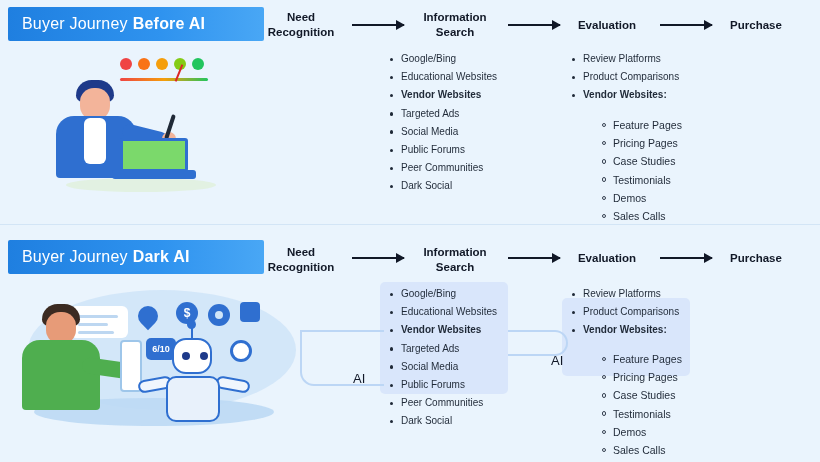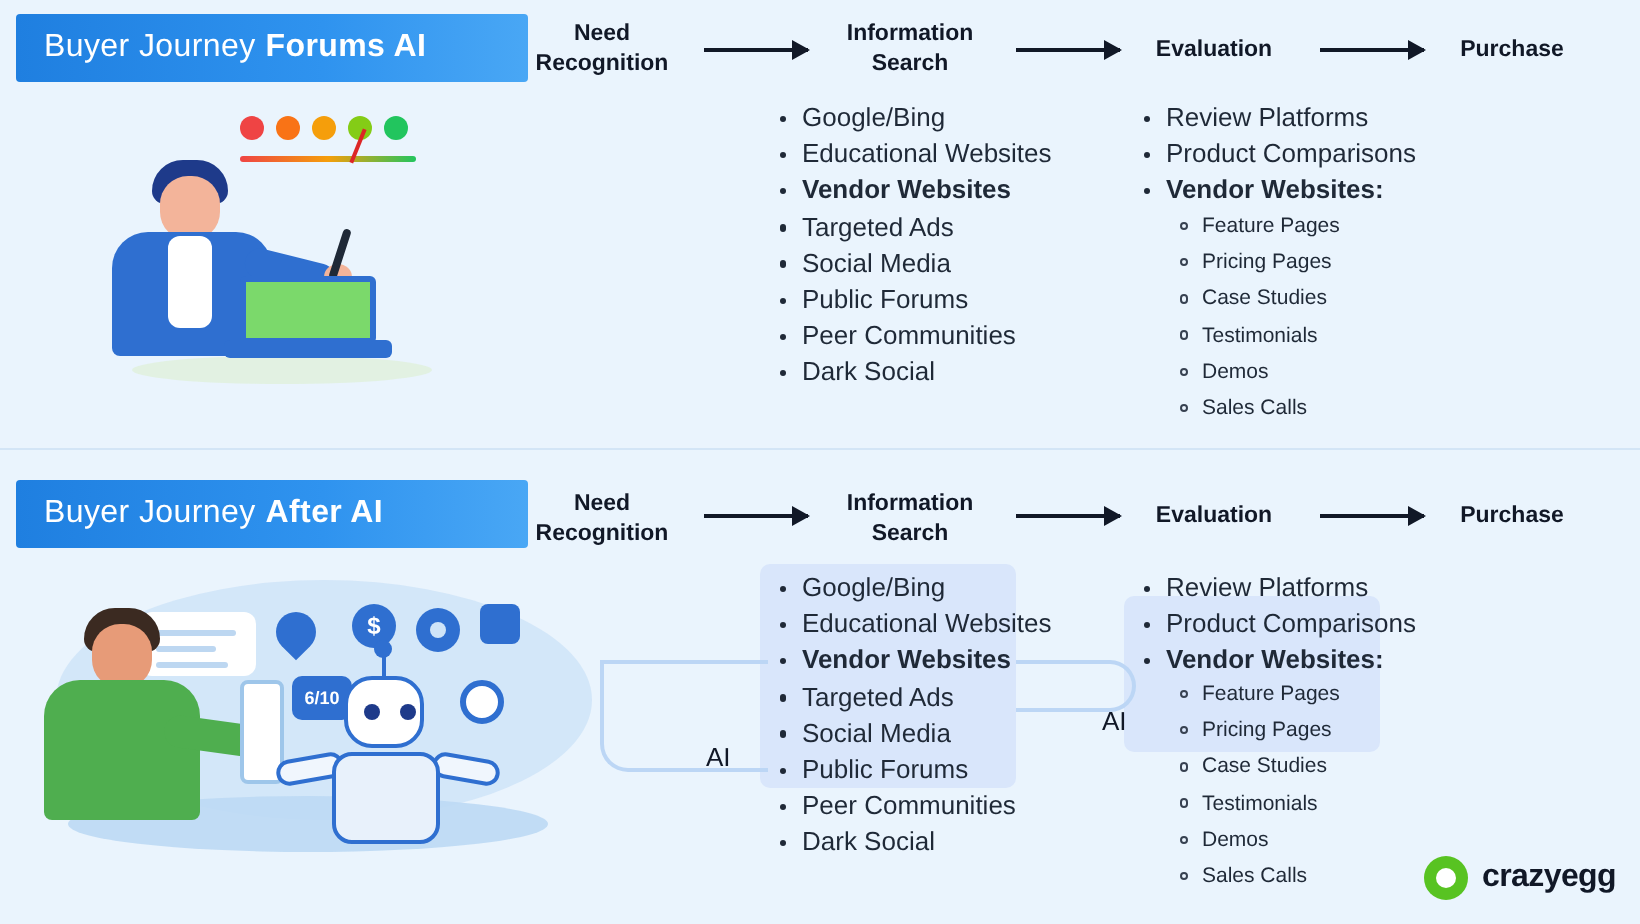--- a/index.html
+++ b/index.html
@@ -61,21 +61,21 @@
     top: -4px;
     width: 0; height: 0;
     border-left: 9px solid #111827;
     border-top: 5px solid transparent;
     border-bottom: 5px solid transparent;
   }
 
   
   .list {
     position: absolute;
-    font-size: 13px;
+    font-size: 10px;
     color: #1f2937;
     line-height: 18.2px;
     list-style: none;
     margin: 0;
     padding: 0;
   }
   .list li {
     position: relative;
     padding-left: 13px;
     white-space: nowrap;
@@ -89,21 +89,21 @@
     border-radius: 50%;
     background: #1f2937;
   }
   .list li.bold { font-weight: bold; }
   .sublist {
     position: absolute;
     font-size: 10.5px;
     color: #1f2937;
     line-height: 18.2px;
     list-style: none;
-    margin: 0;
+    margin: 12px;
     padding: 0;
   }
   .sublist li {
     position: relative;
     padding-left: 13px;
     white-space: nowrap;
   }
   .sublist li::before {
     content: "";
     position: absolute;
@@ -473,21 +473,21 @@
     letter-spacing: -.3px;
   }
 </style>
 </head>
 <body>
 
 <div class="stage">
 
   <div class="banner banner-before">
     <span>Buyer Journey</span>
-    <span class="bold">Forums AI</span>
+    <span class="bold">Before AI</span>
   </div>
 
   <div class="stage-label" style="left:262px; top:10px; width:78px;">
     Need<br>Recognition
   </div>
   <div class="stage-label" style="left:412px; top:10px; width:86px;">
     Information<br>Search
   </div>
   <div class="stage-label" style="left:566px; top:18px; width:82px;">
     Evaluation
@@ -544,21 +544,21 @@
     <li>Case Studies</li>
     <li>Testimonials</li>
     <li>Demos</li>
     <li>Sales Calls</li>
   </ul>
 
   <div class="divider"></div>
 
   <div class="banner banner-after">
     <span>Buyer Journey</span>
-    <span class="bold">After AI</span>
+    <span class="bold">Dark AI</span>
   </div>
 
   <div class="stage-label" style="left:262px; top:245px; width:78px;">
     Need<br>Recognition
   </div>
   <div class="stage-label" style="left:412px; top:245px; width:86px;">
     Information<br>Search
   </div>
   <div class="stage-label" style="left:566px; top:251px; width:82px;">
     Evaluation
@@ -632,18 +632,14 @@
 
   <ul class="sublist" style="left:588px; top:338px;">
     <li>Feature Pages</li>
     <li>Pricing Pages</li>
     <li>Case Studies</li>
     <li>Testimonials</li>
     <li>Demos</li>
     <li>Sales Calls</li>
   </ul>
 
-  <div class="logo">
-    <div class="logo-mark"></div>
-    <div class="logo-text">crazyegg</div>
-  </div>
 
 </div>
 
 </body></html>

